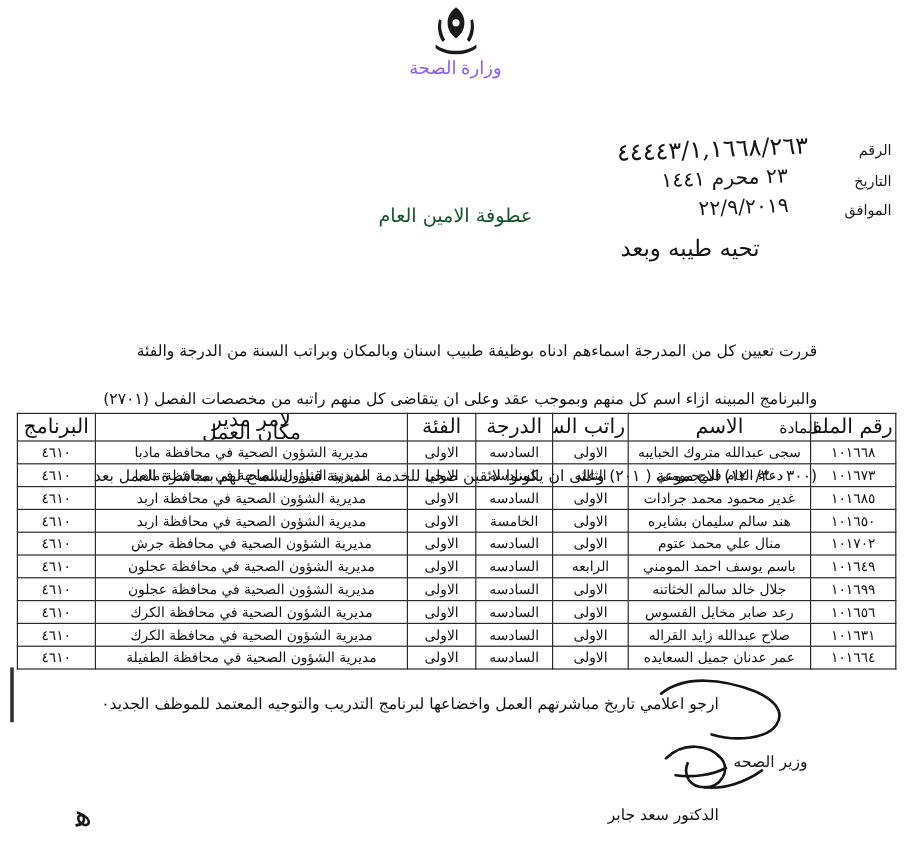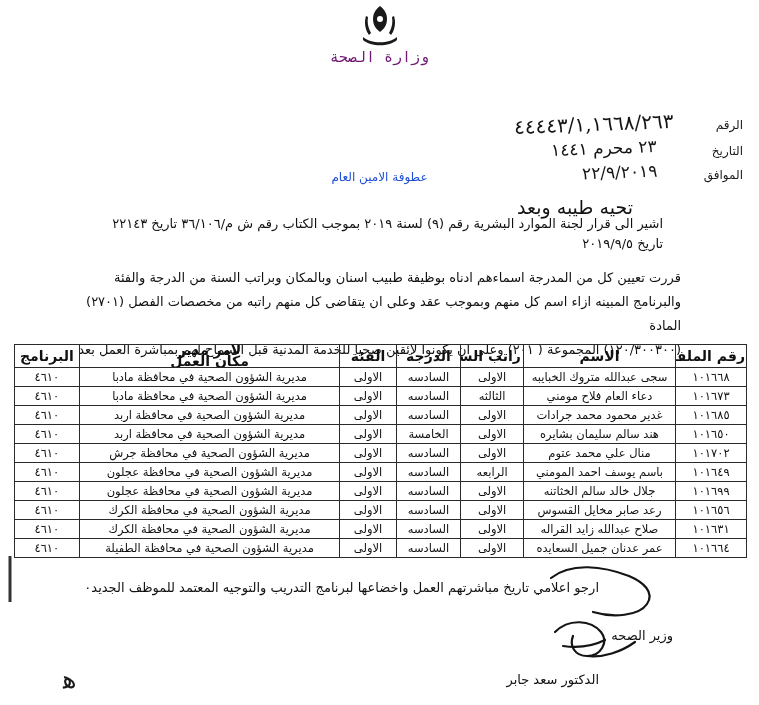--- a/index.html
+++ b/index.html
@@ -32,23 +32,23 @@
     text-align: center;
     line-height: 46px;
     font-size: 40px;
     color: #1a1a1a;
   }
   .ministry {
     position: absolute;
     left: 50%;
     top: 48px;
     transform: translateX(-50%);
-    font-family: Liberation Mono, monospace;
+    font-family: Liberation Serif, serif;
     font-size: 15px;
-    color: #701a75;
+    color: #8b5cf6;
     letter-spacing: 0.5px;
     white-space: nowrap;
   }
 
   
   .ref-block {
     position: absolute;
     right: 16px;
     top: 110px;
     width: 470px;
@@ -77,22 +77,22 @@
   .ref-row-3 .ref-label { top: 58px; }
   .ref-row-3 .ref-value { top: 52px; right: 86px; font-size: 17px; }
 
   
   .salutation {
     position: absolute;
     right: 0;
     left: 0;
     top: 170px;
     text-align: center;
-    font-size: 12px;
-    color: #1d4ed8;
+    font-size: 16px;
+    color: #14532d;
   }
   .greeting {
     position: absolute;
     right: 126px;
     top: 196px;
     font-size: 19px;
   }
   .intro {
     position: absolute;
     right: 96px;
@@ -107,21 +107,21 @@
   
   .body-par {
     position: absolute;
     right: 78px;
     top: 266px;
     width: 610px;
     font-size: 13px;
     line-height: 24px;
     text-align: right;
   }
-  .body-par .ln { display: block; }
+  .body-par .ln { display: block; margin-top: 16px; }
 
   
   table.emp {
     position: absolute;
     right: 12px;
     top: 344px;
     width: 733px;
     border-collapse: collapse;
     direction: rtl;
     font-size: 11.5px;
@@ -131,22 +131,22 @@
   table.emp th, table.emp td {
     border: 1px solid #2a2a2a;
     height: 18px;
     padding: 0 2px;
     text-align: center;
     vertical-align: middle;
     white-space: nowrap;
     overflow: hidden;
   }
   table.emp th {
-    font-weight: bold;
-    font-size: 14px;
+    font-weight: normal;
+    font-size: 17px;
   }
   col.c-file   { width: 68px; }
   col.c-name   { width: 146px; }
   col.c-salary { width: 60px; }
   col.c-grade  { width: 62px; }
   col.c-cat    { width: 54px; }
   col.c-place  { width: 250px; }
   col.c-prog   { width: 62px; }
   .hdr-two {
     line-height: 11px;
@@ -239,21 +239,20 @@
     <div class="ref-row-3">
       <span class="ref-label">الموافق</span>
       <span class="ref-value">٢٢/٩/٢٠١٩</span>
     </div>
   </div>
 
   <div class="salutation">عطوفة الامين العام</div>
   <div class="greeting">تحيه طيبه وبعد</div>
 
   <div class="intro">
-    <span class="ln">اشير الى قرار لجنة الموارد البشرية رقم (٩) لسنة ٢٠١٩ بموجب الكتاب رقم ش م/٣٦/١٠٦ تاريخ ٢٢١٤٣ تاريخ ٢٠١٩/٩/٥</span>
   </div>
 
   <div class="body-par">
     <span class="ln">قررت تعيين  كل من المدرجة اسماءهم ادناه بوظيفة طبيب اسنان وبالمكان وبراتب السنة من الدرجة والفئة</span>
     <span class="ln">والبرنامج المبينه ازاء اسم كل منهم وبموجب عقد وعلى ان يتقاضى كل منهم راتبه من مخصصات الفصل (٢٧٠١) المادة</span>
     <span class="ln">(١٢٠/٣٠٠٣٠٠) المجموعة ( ٢٠١) وعلى ان يكونوا لائقين صحيا للخدمة المدنية قبل السماح لهم بمباشرة العمل بعد</span>
   </div>
 
   <table class="emp">
     <colgroup>

